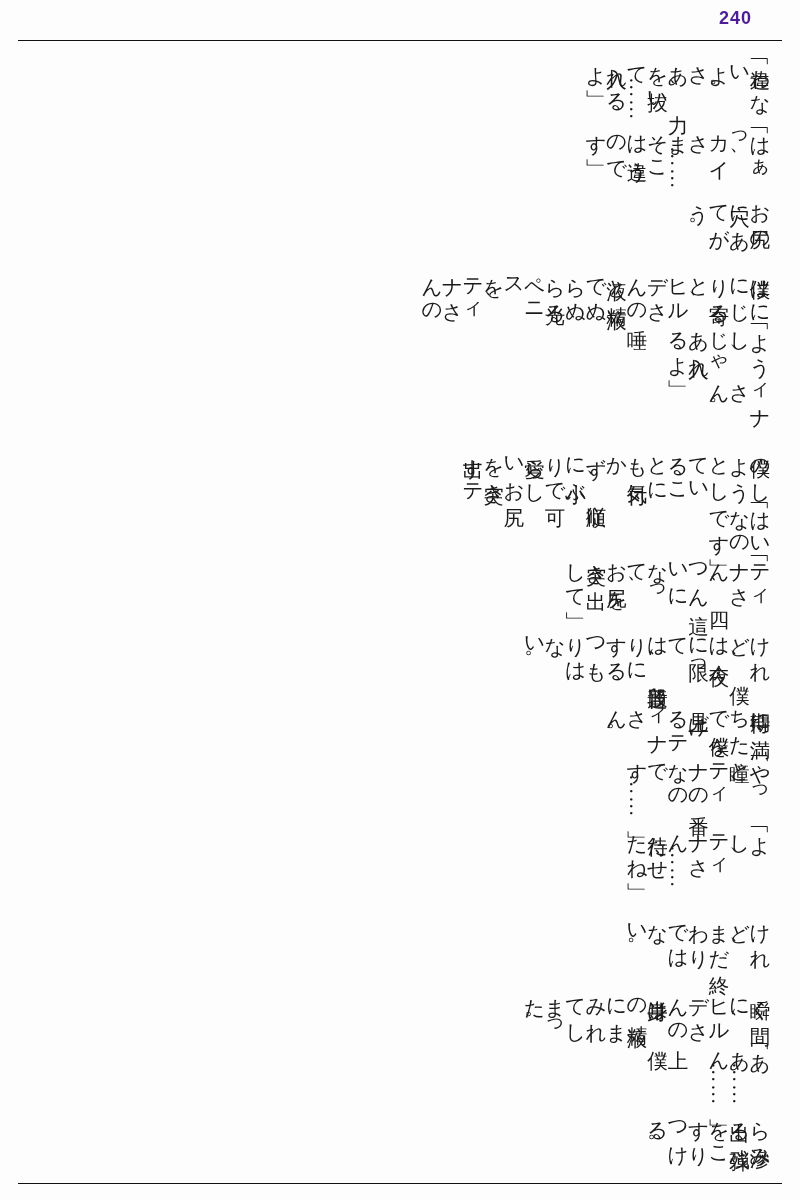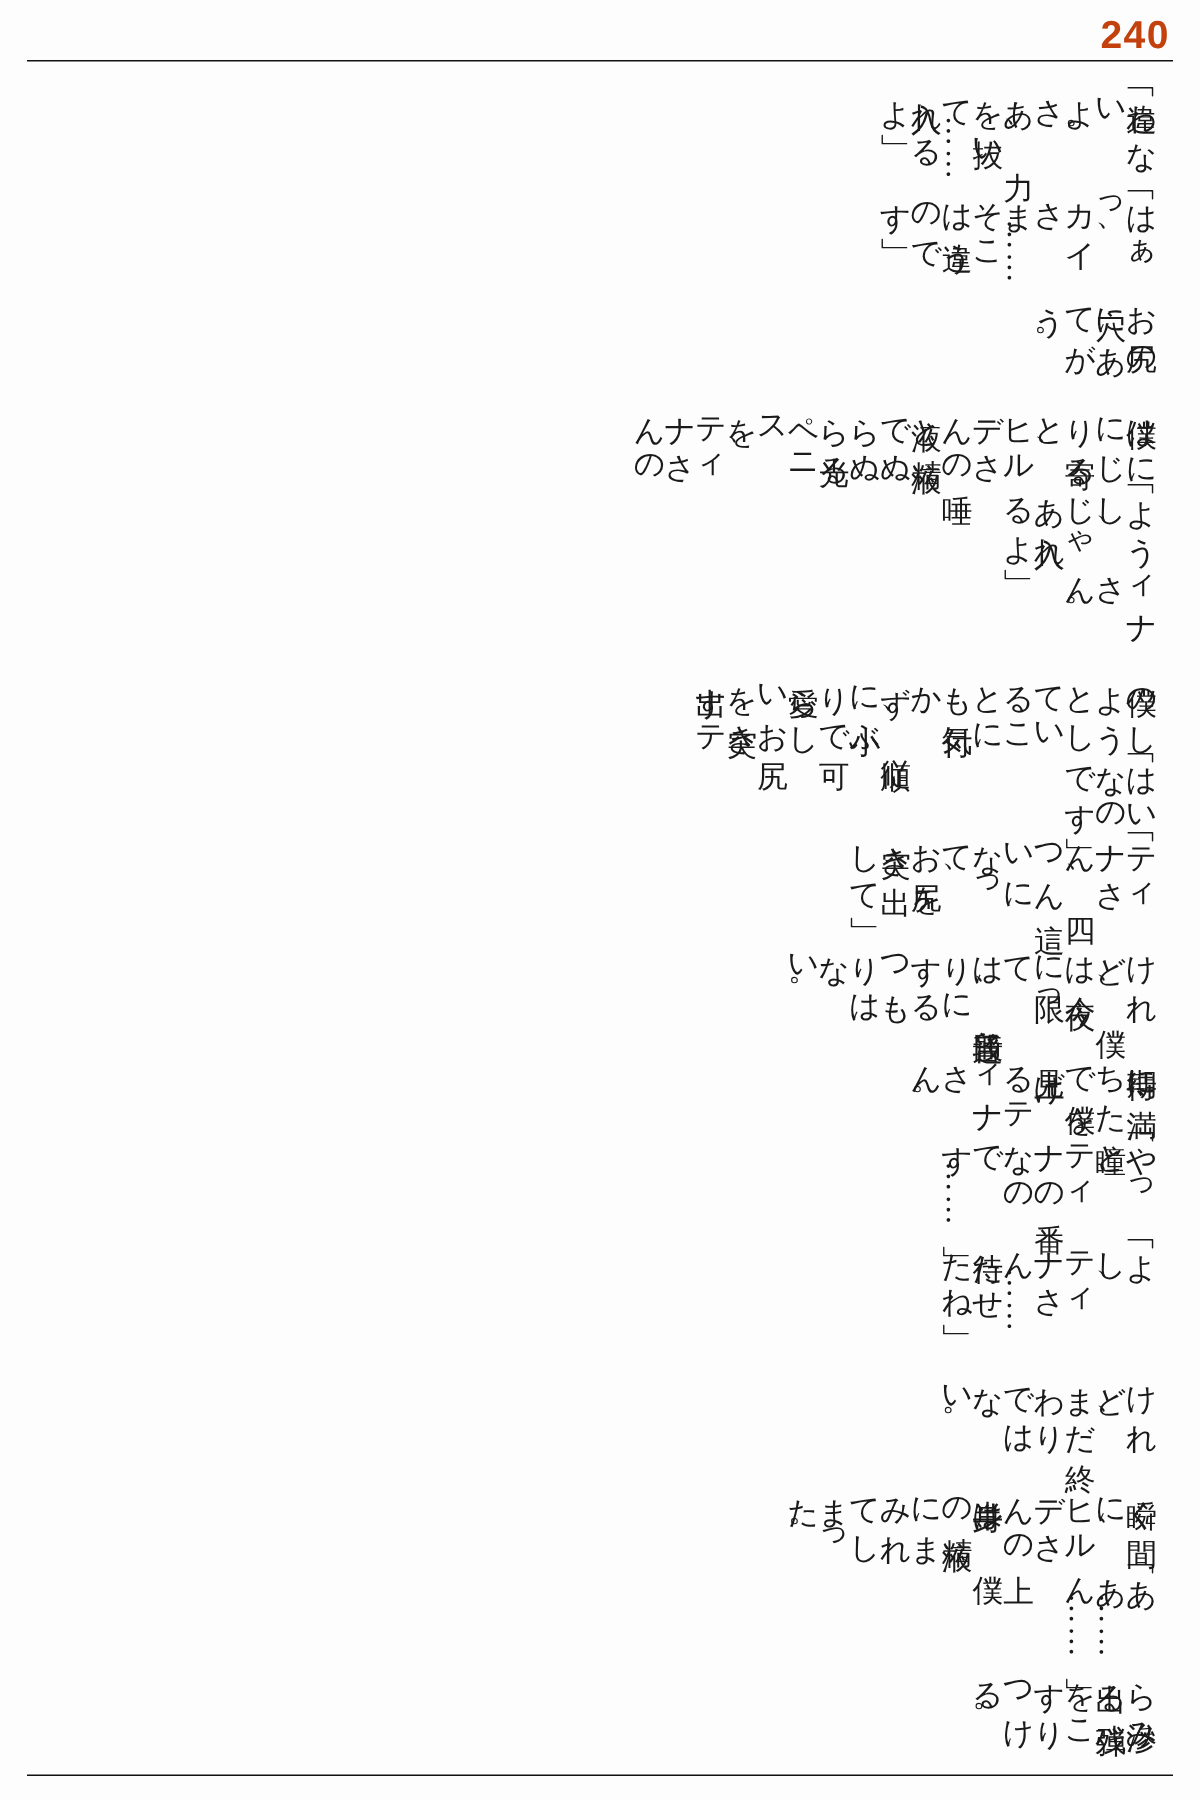--- a/index.html
+++ b/index.html
@@ -17,26 +17,26 @@
   .page {
     position: relative;
     width: 800px;
     height: 1200px;
     background: #fdfdfd;
     box-sizing: border-box;
   }
   .page-number {
     position: absolute;
     top: 8px;
-    right: 20px;
-    font-size: 26px;
+    right: 48px;
+    font-size: 18px;
     font-weight: bold;
     letter-spacing: 1px;
     font-family: "Liberation Sans", sans-serif;
-    color: #c2410c;
+    color: #4c1d95;
   }
   .rule {
     position: absolute;
     top: 40px;
     left: 18px;
     right: 18px;
     height: 1px;
     background: #111;
   }
   .body-area {

